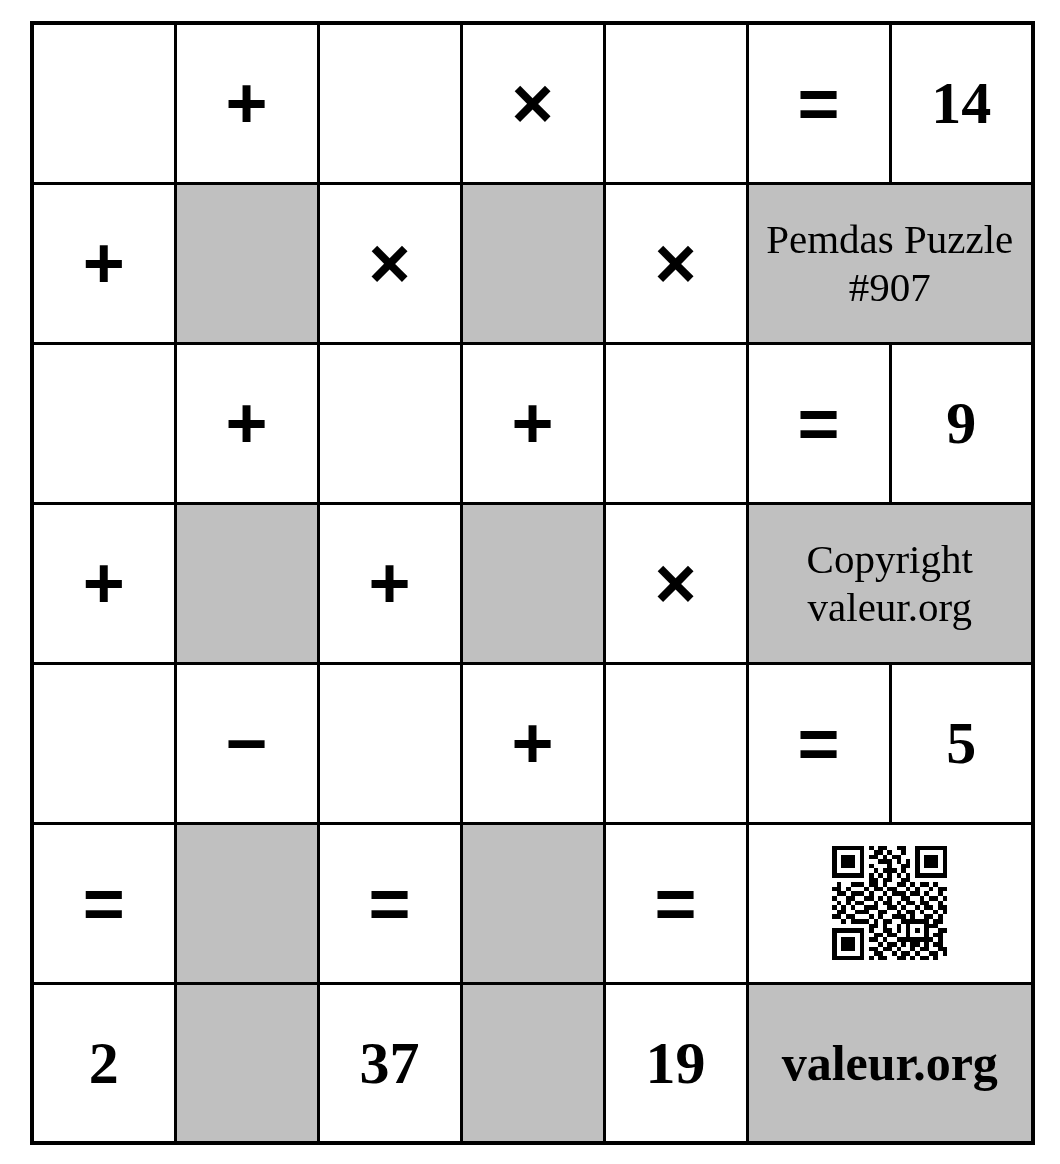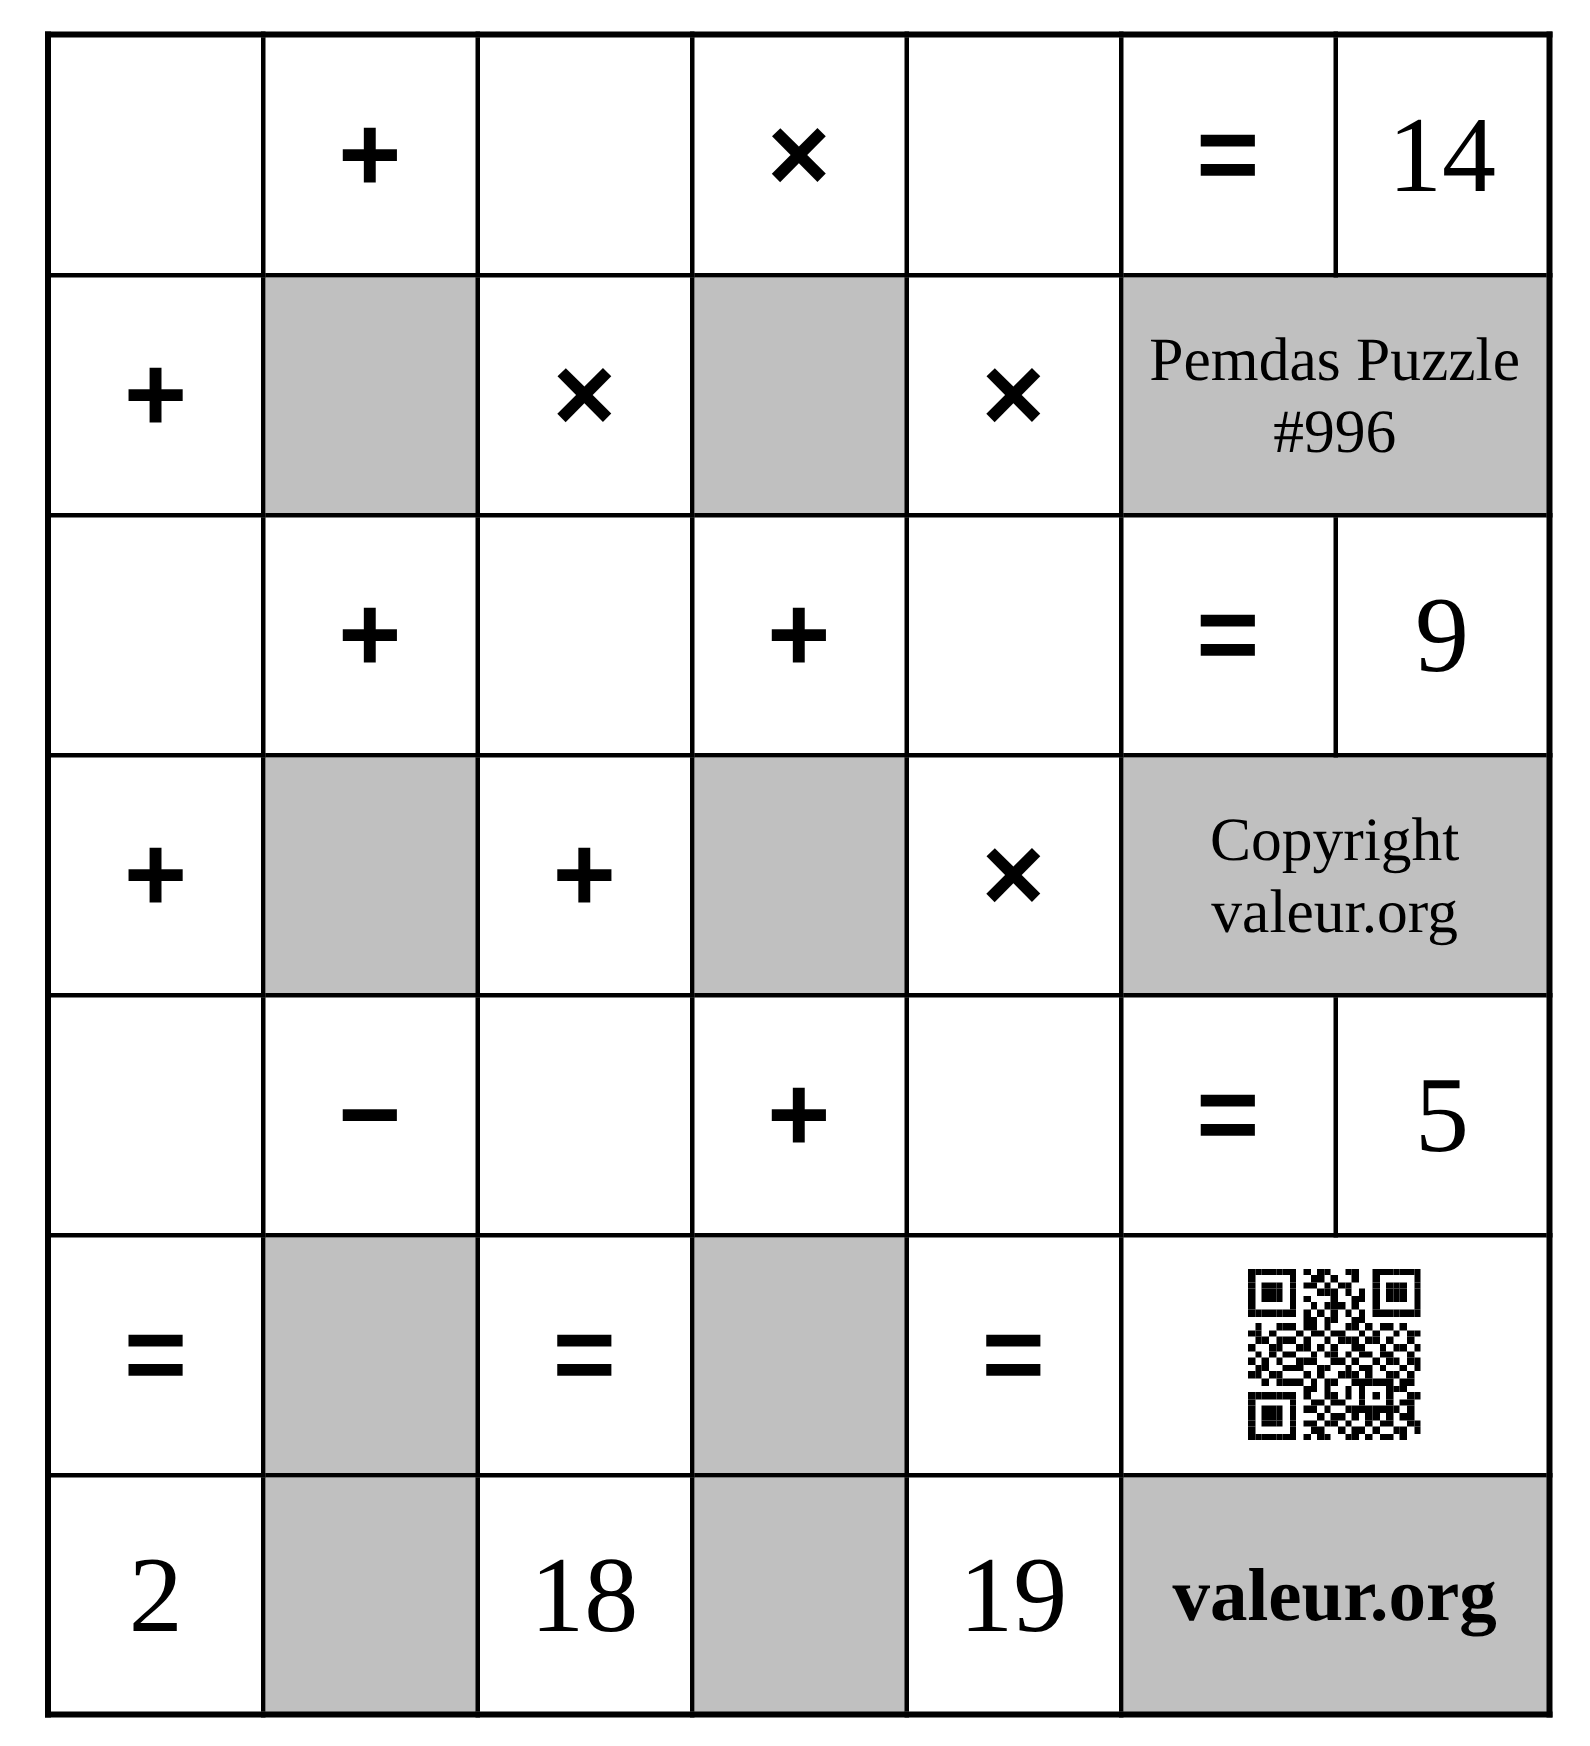--- a/index.html
+++ b/index.html
@@ -29,22 +29,22 @@
   }
   td.gray { background: var(--gray); }
   td.op {
     font-family: "Liberation Sans", sans-serif;
     font-weight: bold;
     font-size: 72px;
     line-height: 1;
   }
   td.num {
     font-family: "Liberation Serif", serif;
-    font-weight: normal;
-    font-size: 72px;
+    font-weight: bold;
+    font-size: 60px;
     line-height: 1;
   }
   td.info {
     font-family: "Liberation Serif", serif;
     font-size: 41px;
     line-height: 1.18;
   }
   td.brand {
     font-family: "Liberation Serif", serif;
     font-weight: bold;
@@ -87,21 +87,21 @@
   </tr>
 
   <tr>
     <td class="op">+</td>
     <td class="gray"></td>
     <td class="op">×</td>
     <td class="gray"></td>
     <td class="op">×</td>
     <td class="gray info" colspan="2">
       <div>Pemdas Puzzle</div>
-      <div>#996</div>
+      <div>#907</div>
     </td>
   </tr>
 
   <tr>
     <td class="blank"></td>
     <td class="op">+</td>
     <td class="blank"></td>
     <td class="op">+</td>
     <td class="blank"></td>
     <td class="op">=</td>
@@ -763,19 +763,19 @@
             <div class="m"></div>
             <div></div>
             <div></div>
           </div>
     </td>
   </tr>
 
   <tr>
     <td class="num">2</td>
     <td class="gray"></td>
-    <td class="num">18</td>
+    <td class="num">37</td>
     <td class="gray"></td>
     <td class="num">19</td>
     <td class="gray brand" colspan="2">valeur.org</td>
   </tr>
 </tbody>
   </table>
 
 </body></html>

